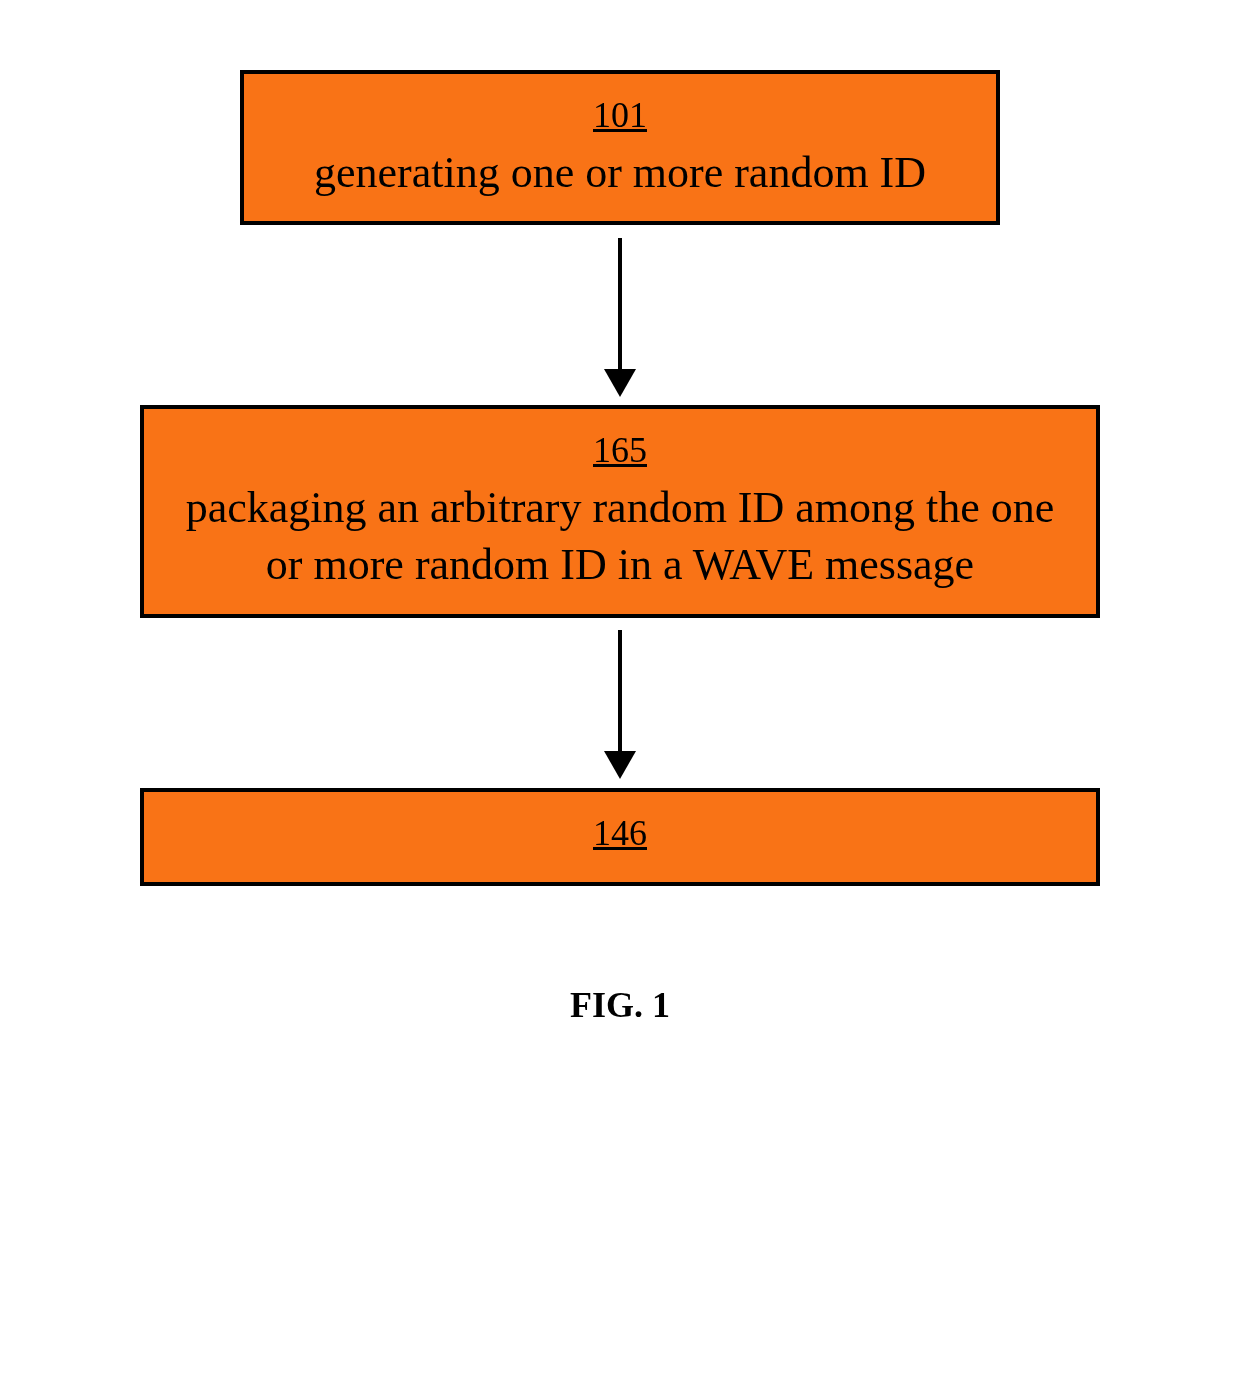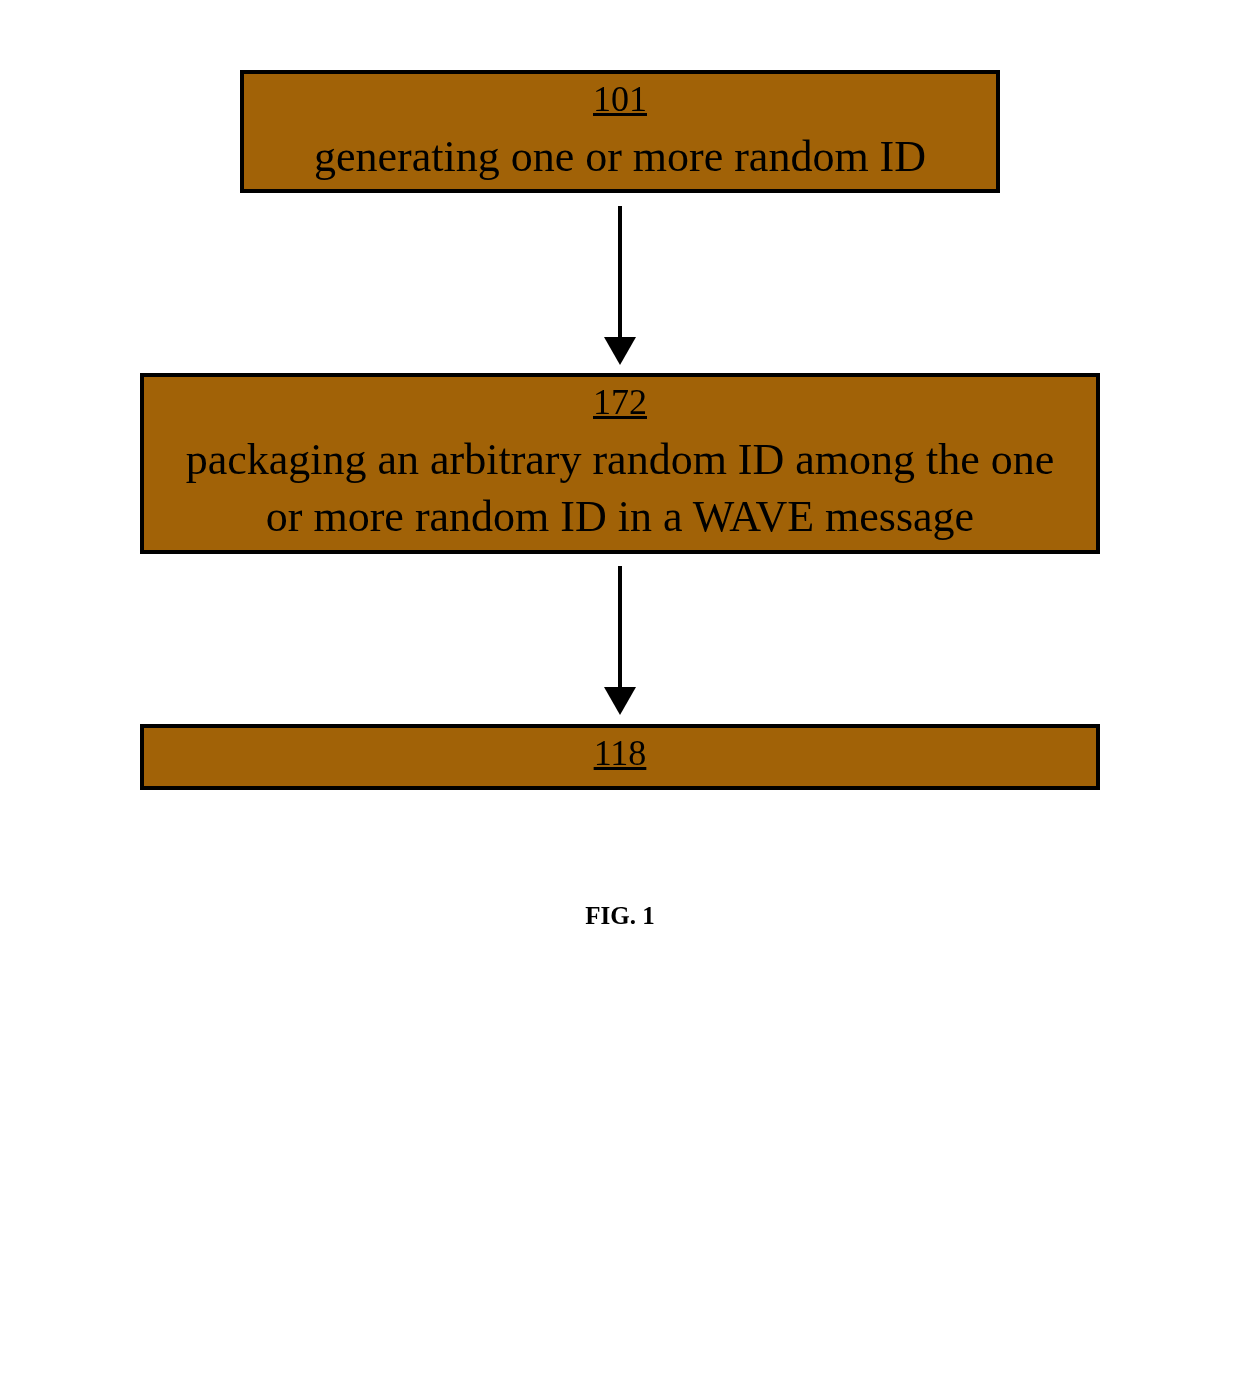--- a/index.html
+++ b/index.html
@@ -15,23 +15,23 @@
       position: relative;
     }
     .flowchart {
       position: absolute;
       left: 140px;
       top: 70px;
       width: 960px;
     }
     .box {
       border: 4px solid #000;
-      background: #a16207;
+      background: #f97316;
       text-align: center;
-      padding: 4px 30px;
+      padding: 20px 30px;
       margin: 0 auto;
     }
     .box-1 {
       width: 760px;
     }
     .box-2, .box-3 {
       width: 960px;
     }
     .step-number {
       font-size: 36px;
@@ -71,21 +71,21 @@
       height: 170px;
     }
     .arrow-2 {
       height: 145px;
     }
     .figure-label {
       position: absolute;
       left: 0;
       width: 100%;
       text-align: center;
-      font-size: 25px;
+      font-size: 36px;
       font-weight: bold;
       bottom: -140px;
     }
     .box-wrap {
       display: flex;
       justify-content: center;
     }
   </style>
 </head>
 <body>
@@ -98,30 +98,30 @@
       <span class="step-text">generating one or more random ID</span>
     </div>
   </div>
 
   <div class="arrow-container">
     <div class="arrow"></div>
   </div>
 
   <div class="box-wrap">
     <div class="box box-2">
-      <span class="step-number">172</span>
+      <span class="step-number">165</span>
       <span class="step-text">packaging an arbitrary random ID among the one or more random ID in a WAVE message</span>
     </div>
   </div>
 
   <div class="arrow-container arrow-container-2">
     <div class="arrow arrow-2"></div>
   </div>
 
   <div class="box-wrap">
     <div class="box box-3">
-      <span class="step-number">118</span>
+      <span class="step-number">146</span>
     </div>
   </div>
 
   <div class="figure-label">FIG. 1</div>
 
 </div>
 
 </body></html>

